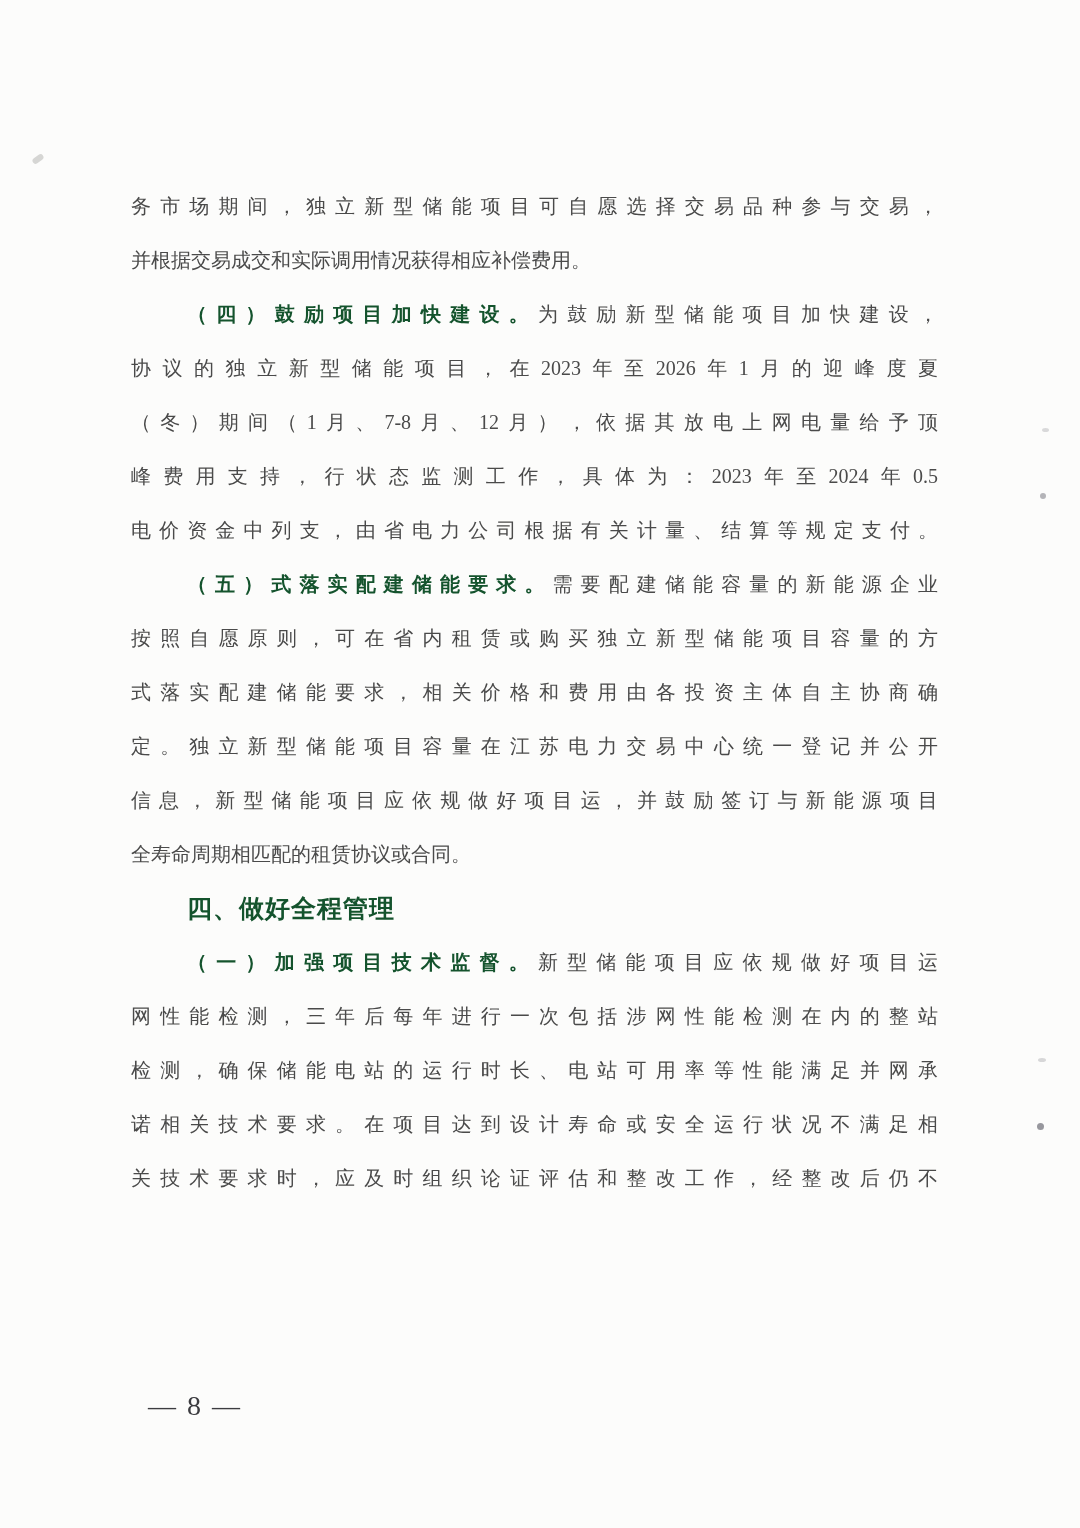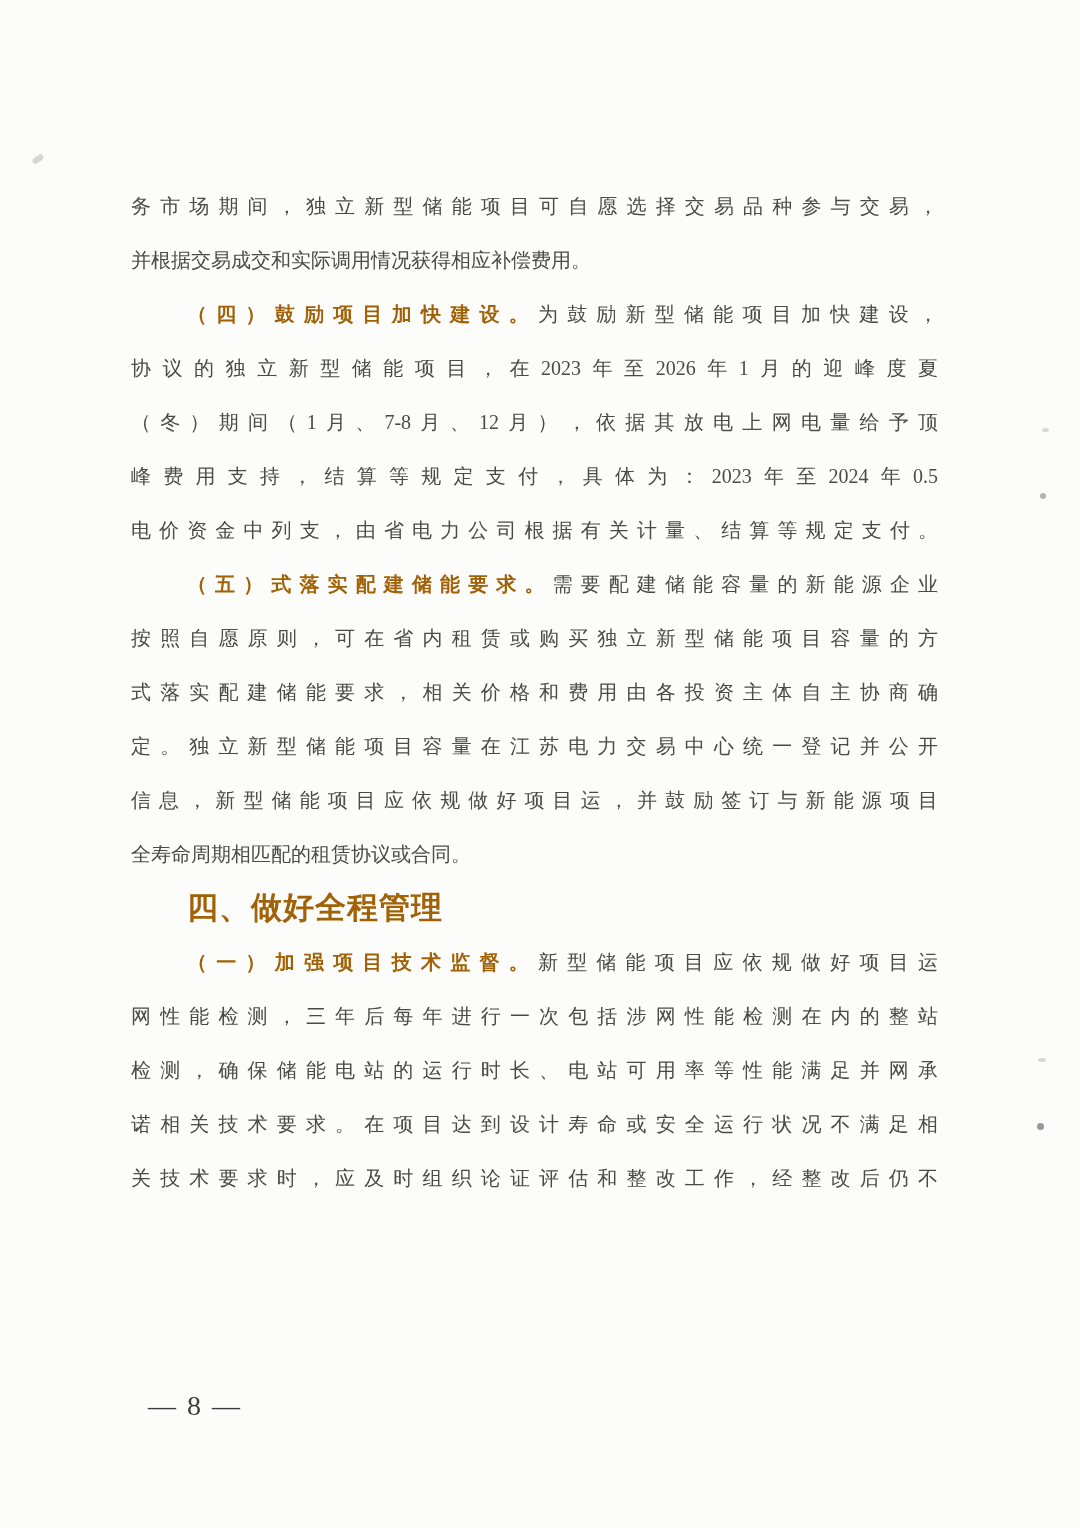--- a/index.html
+++ b/index.html
@@ -24,25 +24,25 @@
     color:#4a4a4a;
     text-align:left;
     white-space:nowrap;
   }
   .line.fill {
     text-align:justify;
     text-align-last:justify;
     white-space:normal;
   }
   .line.indent { padding-left:56px; }
-  .line .bold-run { font-weight:700; color:#a16207; }
+  .line .bold-run { font-weight:700; color:#14532d; }
   .line.heading {
     font-family:"Liberation Sans","DejaVu Sans",sans-serif;
     font-weight:700;
-    font-size:31px;
+    font-size:25px;
     color:#2f2f2f;
     letter-spacing:1px;
   }
   .page-number {
     position:absolute;
     left:148px; top:1390px;
     font-size:28px;
     letter-spacing:2px;
     color:#3c3c40;
     font-family:"Liberation Serif","DejaVu Serif",serif;
@@ -64,21 +64,21 @@
   <div class="speck s3"></div>
   <div class="speck s4"></div>
   <div class="speck s5"></div>
 
   <div class="textblock" id="textblock">
       <div class="line fill"><span class="text-run">务市场期间，独立新型储能项目可自愿选择交易品种参与交易，</span></div>
       <div class="line"><span class="text-run">并根据交易成交和实际调用情况获得相应补偿费用。</span></div>
       <div class="line fill indent"><span class="bold-run">（四）鼓励项目加快建设。</span><span class="text-run">为鼓励新型储能项目加快建设，</span></div>
       <div class="line fill"><span class="text-run">协议的独立新型储能项目，在2023年至2026年1月的迎峰度夏</span></div>
       <div class="line fill"><span class="text-run">（冬）期间（1月、7-8月、12月），依据其放电上网电量给予顶</span></div>
-      <div class="line fill"><span class="text-run">峰费用支持，结算等规定支付，具体为：2023年至2024年0.5</span></div>
+      <div class="line fill"><span class="text-run">峰费用支持，行状态监测工作，具体为：2023年至2024年0.5</span></div>
       <div class="line fill"><span class="text-run">电价资金中列支，由省电力公司根据有关计量、结算等规定支付。</span></div>
       <div class="line fill indent"><span class="bold-run">（五）式落实配建储能要求。</span><span class="text-run">需要配建储能容量的新能源企业</span></div>
       <div class="line fill"><span class="text-run">按照自愿原则，可在省内租赁或购买独立新型储能项目容量的方</span></div>
       <div class="line fill"><span class="text-run">式落实配建储能要求，相关价格和费用由各投资主体自主协商确</span></div>
       <div class="line fill"><span class="text-run">定。独立新型储能项目容量在江苏电力交易中心统一登记并公开</span></div>
       <div class="line fill"><span class="text-run">信息，新型储能项目应依规做好项目运，并鼓励签订与新能源项目</span></div>
       <div class="line"><span class="text-run">全寿命周期相匹配的租赁协议或合同。</span></div>
       <div class="line indent heading"><span class="bold-run">四、做好全程管理</span></div>
       <div class="line fill indent"><span class="bold-run">（一）加强项目技术监督。</span><span class="text-run">新型储能项目应依规做好项目运</span></div>
       <div class="line fill"><span class="text-run">网性能检测，三年后每年进行一次包括涉网性能检测在内的整站</span></div>

